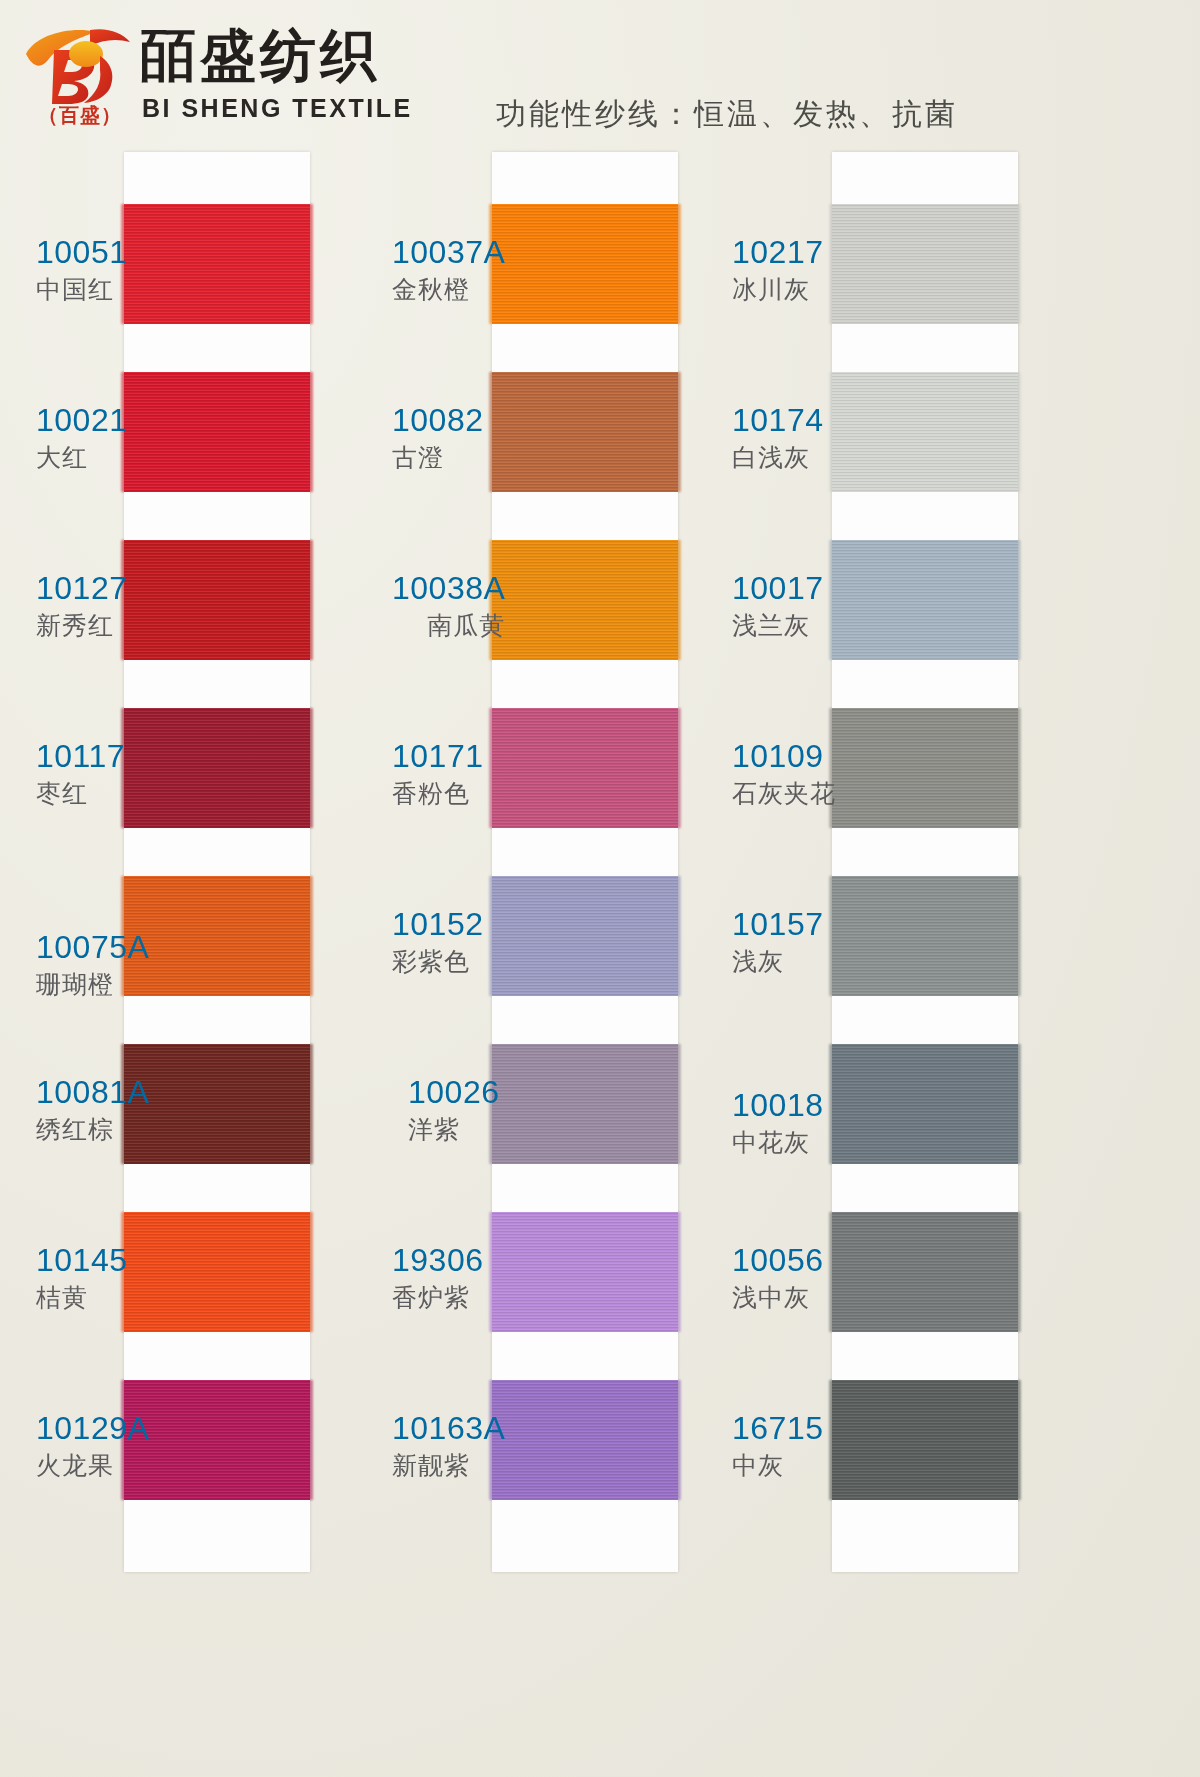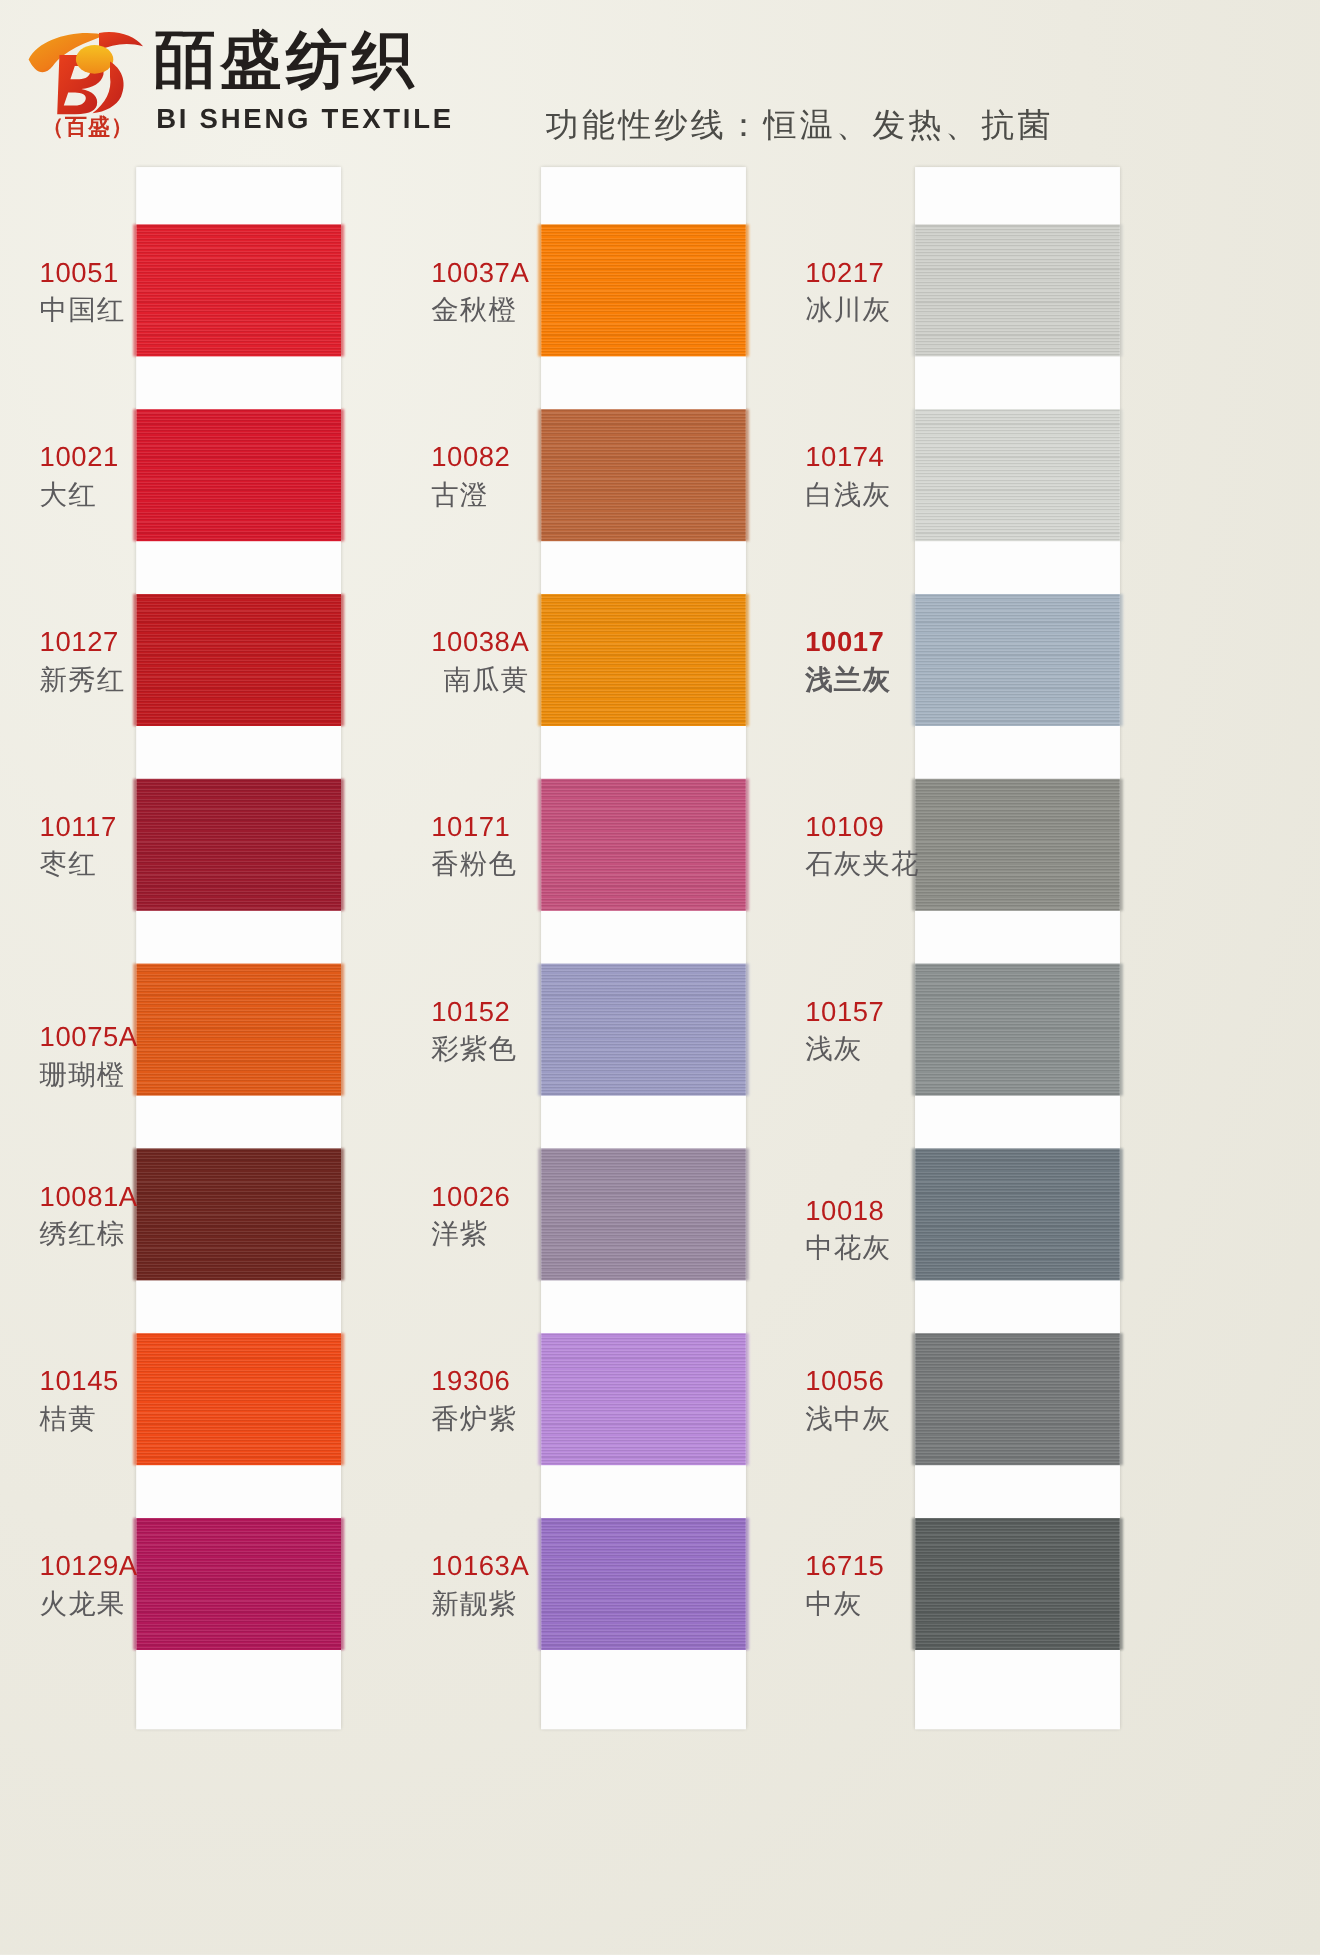--- a/index.html
+++ b/index.html
@@ -100,21 +100,21 @@
   
   .label{
     position:absolute;
     text-align:left;
     color:#59585a;
     line-height:1.22;
     white-space:nowrap;
   }
   .label .code{
     font-family:"Liberation Sans","DejaVu Sans",sans-serif;
-    font-size:25px;letter-spacing:.5px;color:#b91c1c;
+    font-size:32px;letter-spacing:.5px;color:#0369a1;
     display:block;
   }
   .label .name{
     font-family:"DejaVu Sans","Liberation Sans",sans-serif;
     font-size:25px;letter-spacing:1px;color:#5c5b5d;
     display:block;margin-top:3px;
   }
 
   .labels-col-0{position:absolute;left:36px;top:0;}
   .labels-col-1{position:absolute;left:392px;top:0;}
@@ -276,21 +276,21 @@
         <span class="name">南瓜黄</span>
       </div>
       <div class="label" style="top: 737px;">
         <span class="code">10171</span>
         <span class="name">香粉色</span>
       </div>
       <div class="label" style="top: 905px;">
         <span class="code">10152</span>
         <span class="name">彩紫色</span>
       </div>
-      <div class="label" style="top: 1073px;">
+      <div class="label" style="top: 1073px; margin-left: 16px;">
         <span class="code">10026</span>
         <span class="name">洋紫</span>
       </div>
       <div class="label" style="top: 1241px;">
         <span class="code">19306</span>
         <span class="name">香炉紫</span>
       </div>
       <div class="label" style="top: 1409px;">
         <span class="code">10163A</span>
         <span class="name">新靓紫</span>
@@ -298,21 +298,21 @@
     </div>
   <div class="labels-col-2" id="labels2">
       <div class="label" style="top: 233px;">
         <span class="code">10217</span>
         <span class="name">冰川灰</span>
       </div>
       <div class="label" style="top: 401px;">
         <span class="code">10174</span>
         <span class="name">白浅灰</span>
       </div>
-      <div class="label" style="top: 569px; font-weight: bold;">
+      <div class="label" style="top: 569px;">
         <span class="code">10017</span>
         <span class="name">浅兰灰</span>
       </div>
       <div class="label" style="top: 737px;">
         <span class="code">10109</span>
         <span class="name">石灰夹花</span>
       </div>
       <div class="label" style="top: 905px;">
         <span class="code">10157</span>
         <span class="name">浅灰</span>

